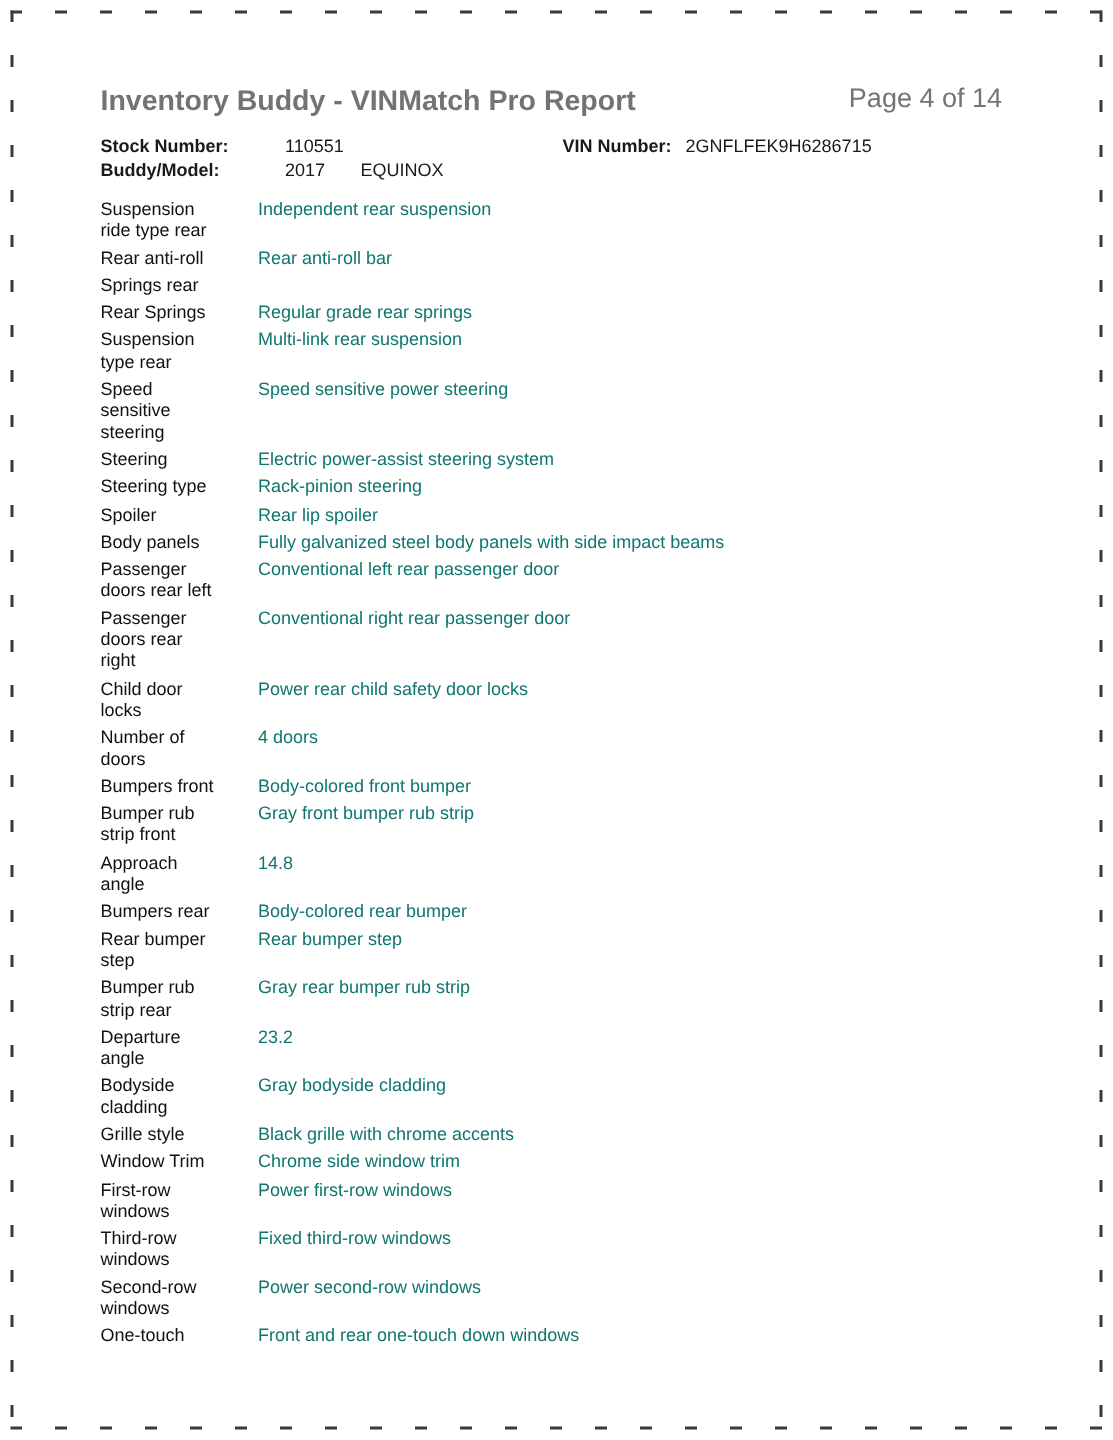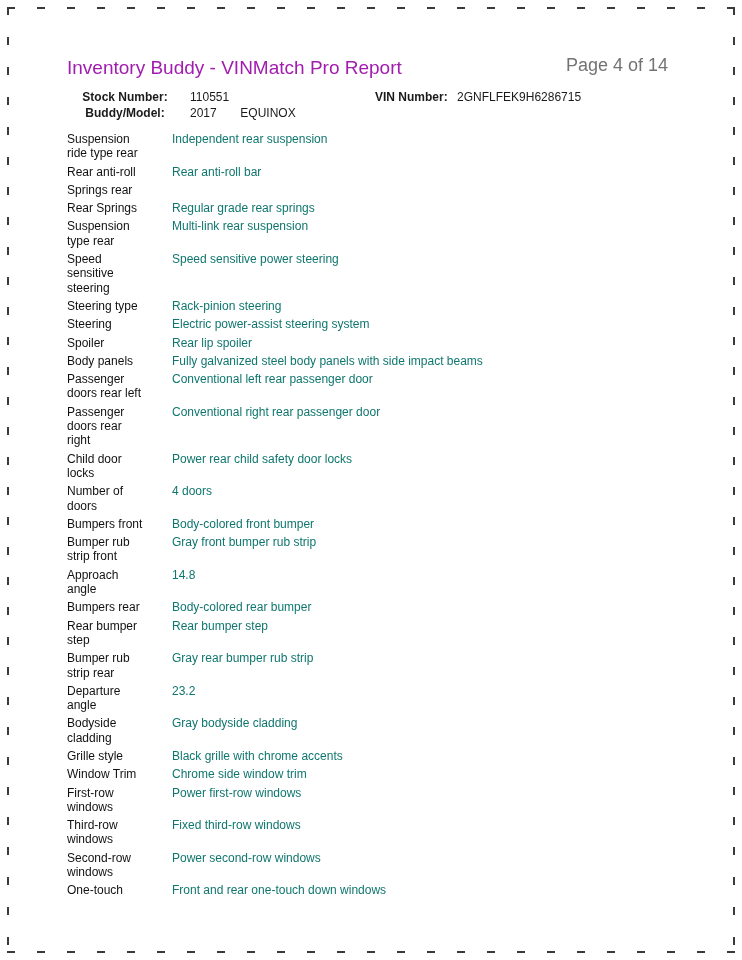--- a/index.html
+++ b/index.html
@@ -33,44 +33,44 @@
   .content {
     position: relative;
     padding: 56px 52px 0 67px;
   }
   .header-row {
     position: relative;
     width: 100%;
   }
   .report-title {
     font-size: 19px;
-    font-weight: normal;
+    font-weight: bold;
     line-height: 24px;
-    color: #a21caf;
+    color: #737373;
   }
   .page-indicator {
     position: absolute;
     top: 2px;
     right: 22px;
     font-size: 18px;
     line-height: 15px;
     color: #737373;
   }
   .meta {
     margin-top: 9px;
   }
   .meta-row {
     display: grid;
     grid-template-columns: 116px 192px 1fr;
     font-size: 12px;
     line-height: 16px;
   }
   .meta-label {
     font-weight: bold;
-    text-align: center;
+    text-align: left;
   }
   .meta-value {
     padding-left: 7px;
   }
   .meta-vin-group { white-space: nowrap; }
   .meta-vin-group .meta-label { display: inline-block; text-align: center; }
   .meta-vin-group .meta-value { display: inline-block; padding-left: 6px; }
   .year-val { display: inline-block; min-width: 47px; }
   .spec-table {
     margin-top: 11px;
@@ -141,28 +141,28 @@
         </div>
         <div class="spec-row">
           <div class="spec-label">Suspension type rear</div>
           <div class="spec-value">Multi-link rear suspension</div>
         </div>
         <div class="spec-row">
           <div class="spec-label">Speed sensitive steering</div>
           <div class="spec-value">Speed sensitive power steering</div>
         </div>
         <div class="spec-row">
+          <div class="spec-label">Steering</div>
+          <div class="spec-value">Electric power-assist steering system</div>
+        </div>
+        <div class="spec-row">
           <div class="spec-label">Steering type</div>
           <div class="spec-value">Rack-pinion steering</div>
         </div>
         <div class="spec-row">
-          <div class="spec-label">Steering</div>
-          <div class="spec-value">Electric power-assist steering system</div>
-        </div>
-        <div class="spec-row">
           <div class="spec-label">Spoiler</div>
           <div class="spec-value">Rear lip spoiler</div>
         </div>
         <div class="spec-row">
           <div class="spec-label">Body panels</div>
           <div class="spec-value">Fully galvanized steel body panels with side impact beams</div>
         </div>
         <div class="spec-row">
           <div class="spec-label">Passenger doors rear left</div>
           <div class="spec-value">Conventional left rear passenger door</div>

